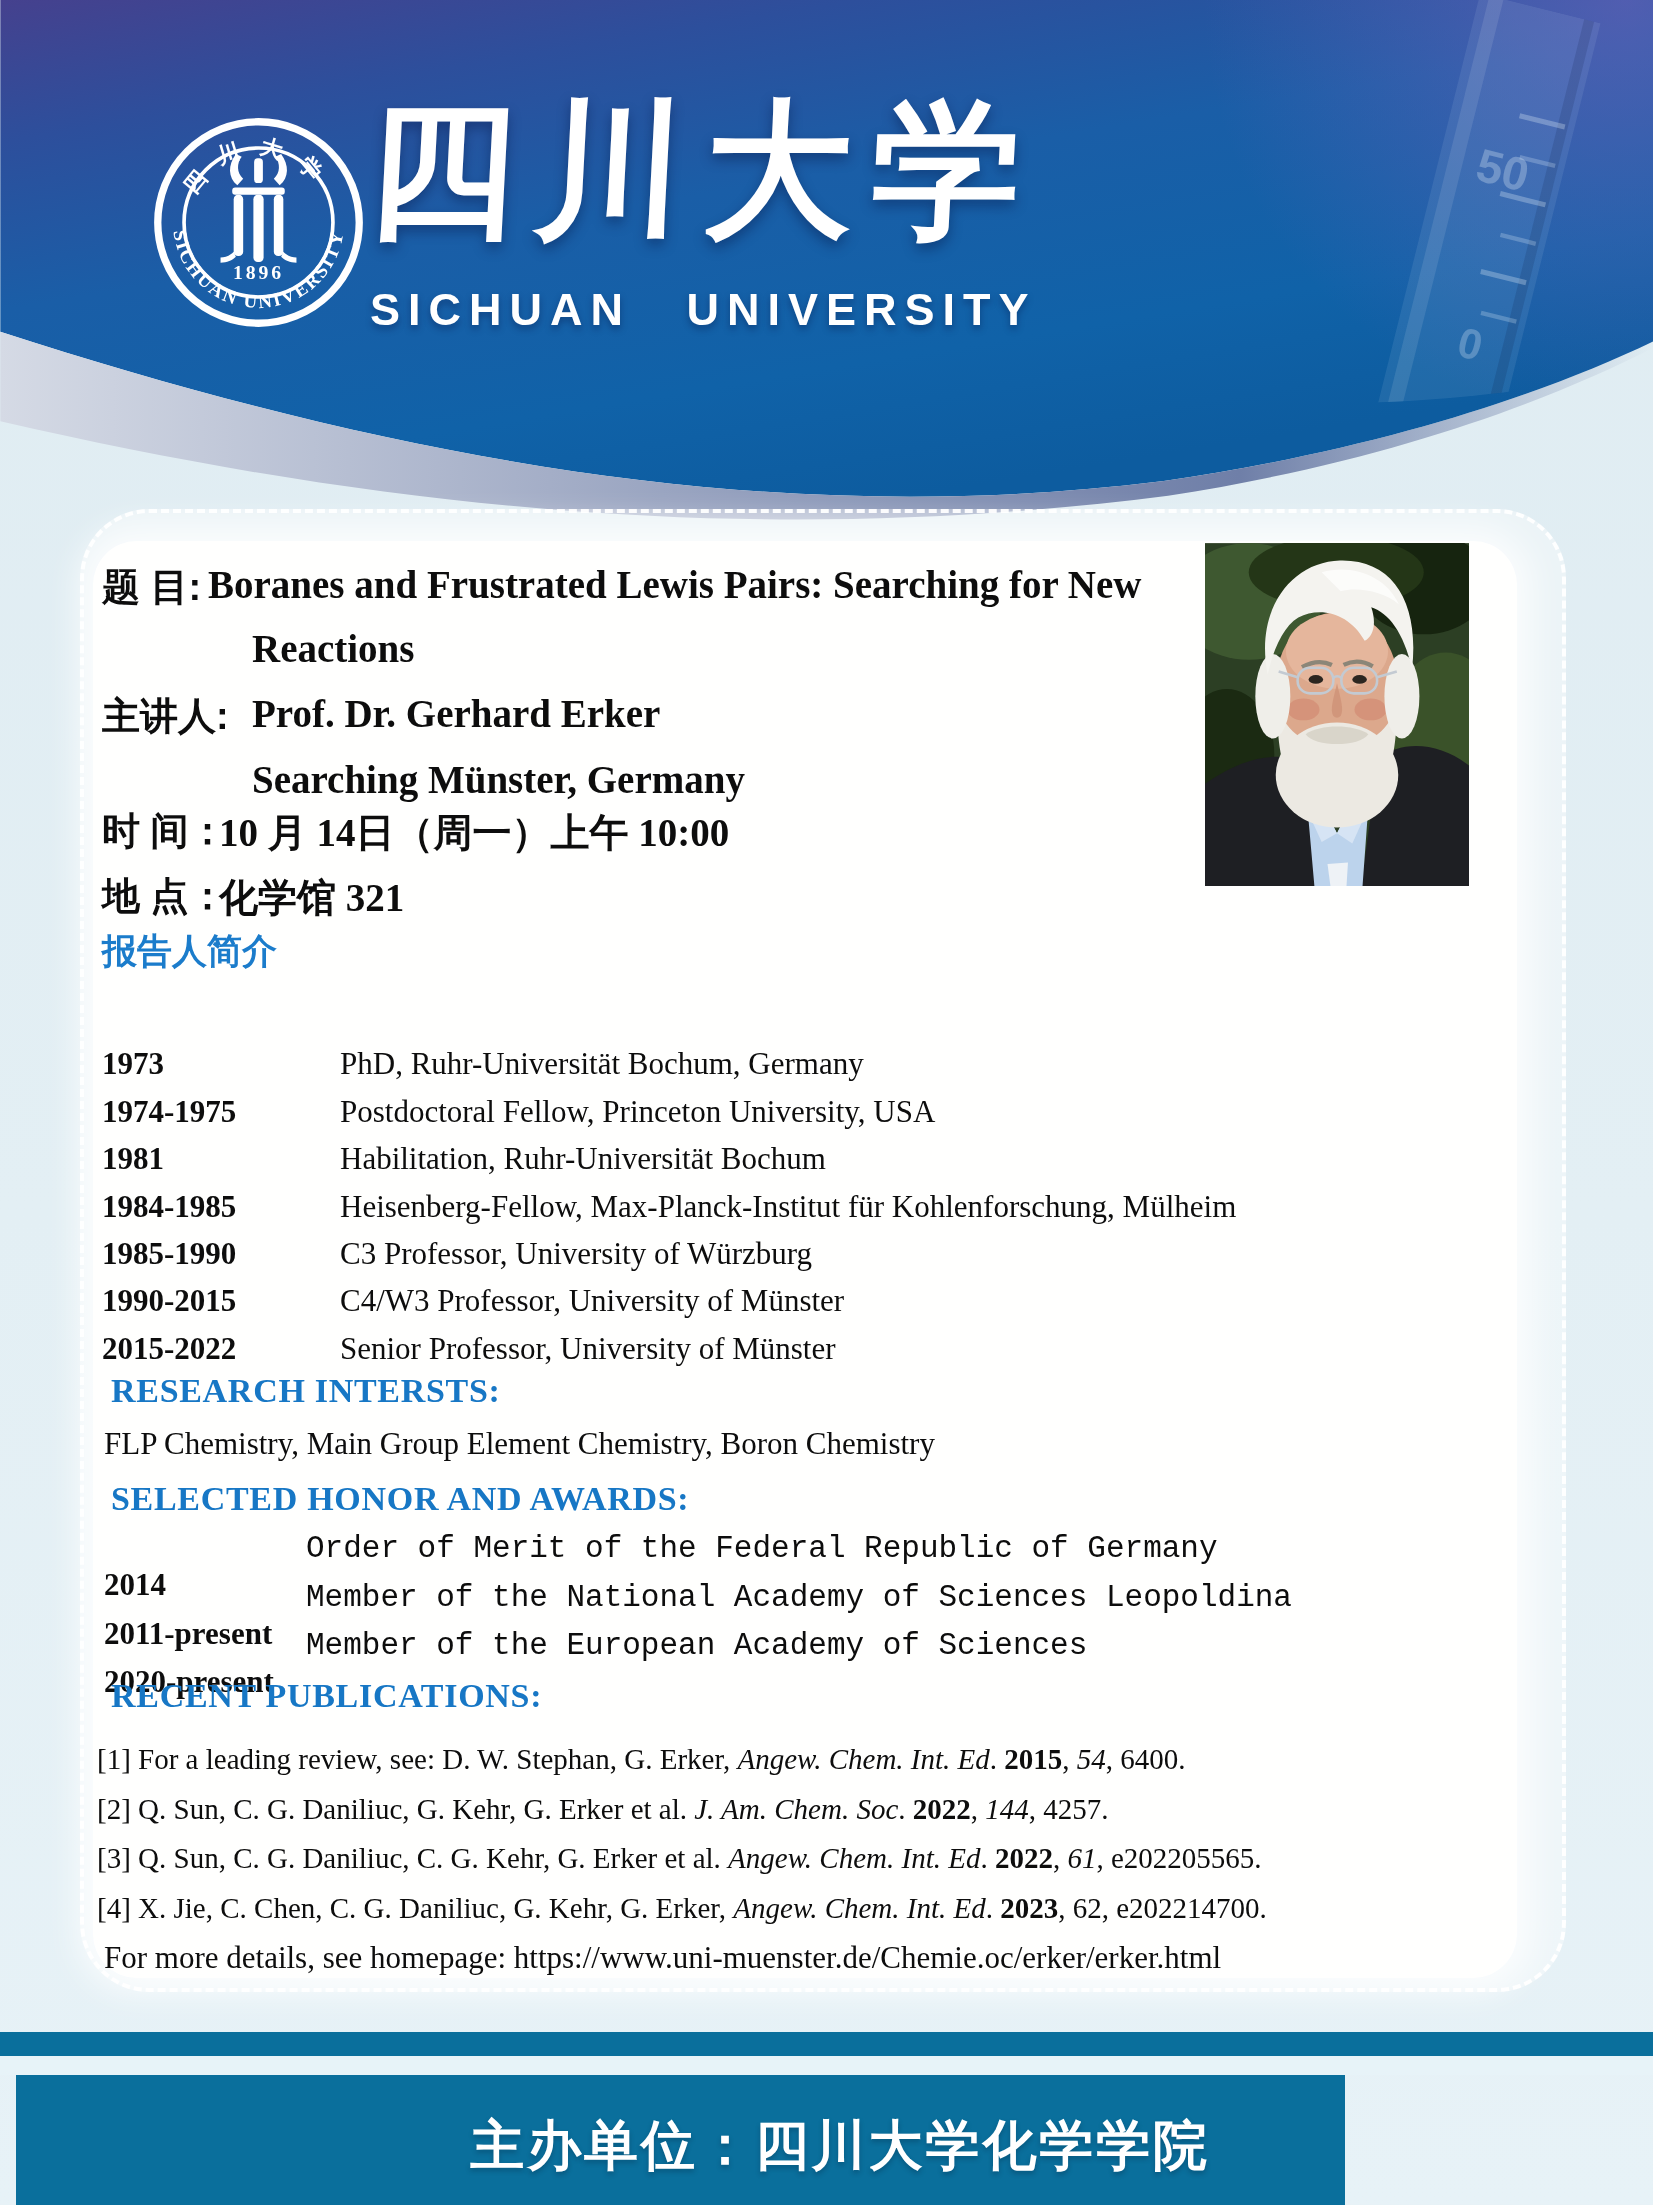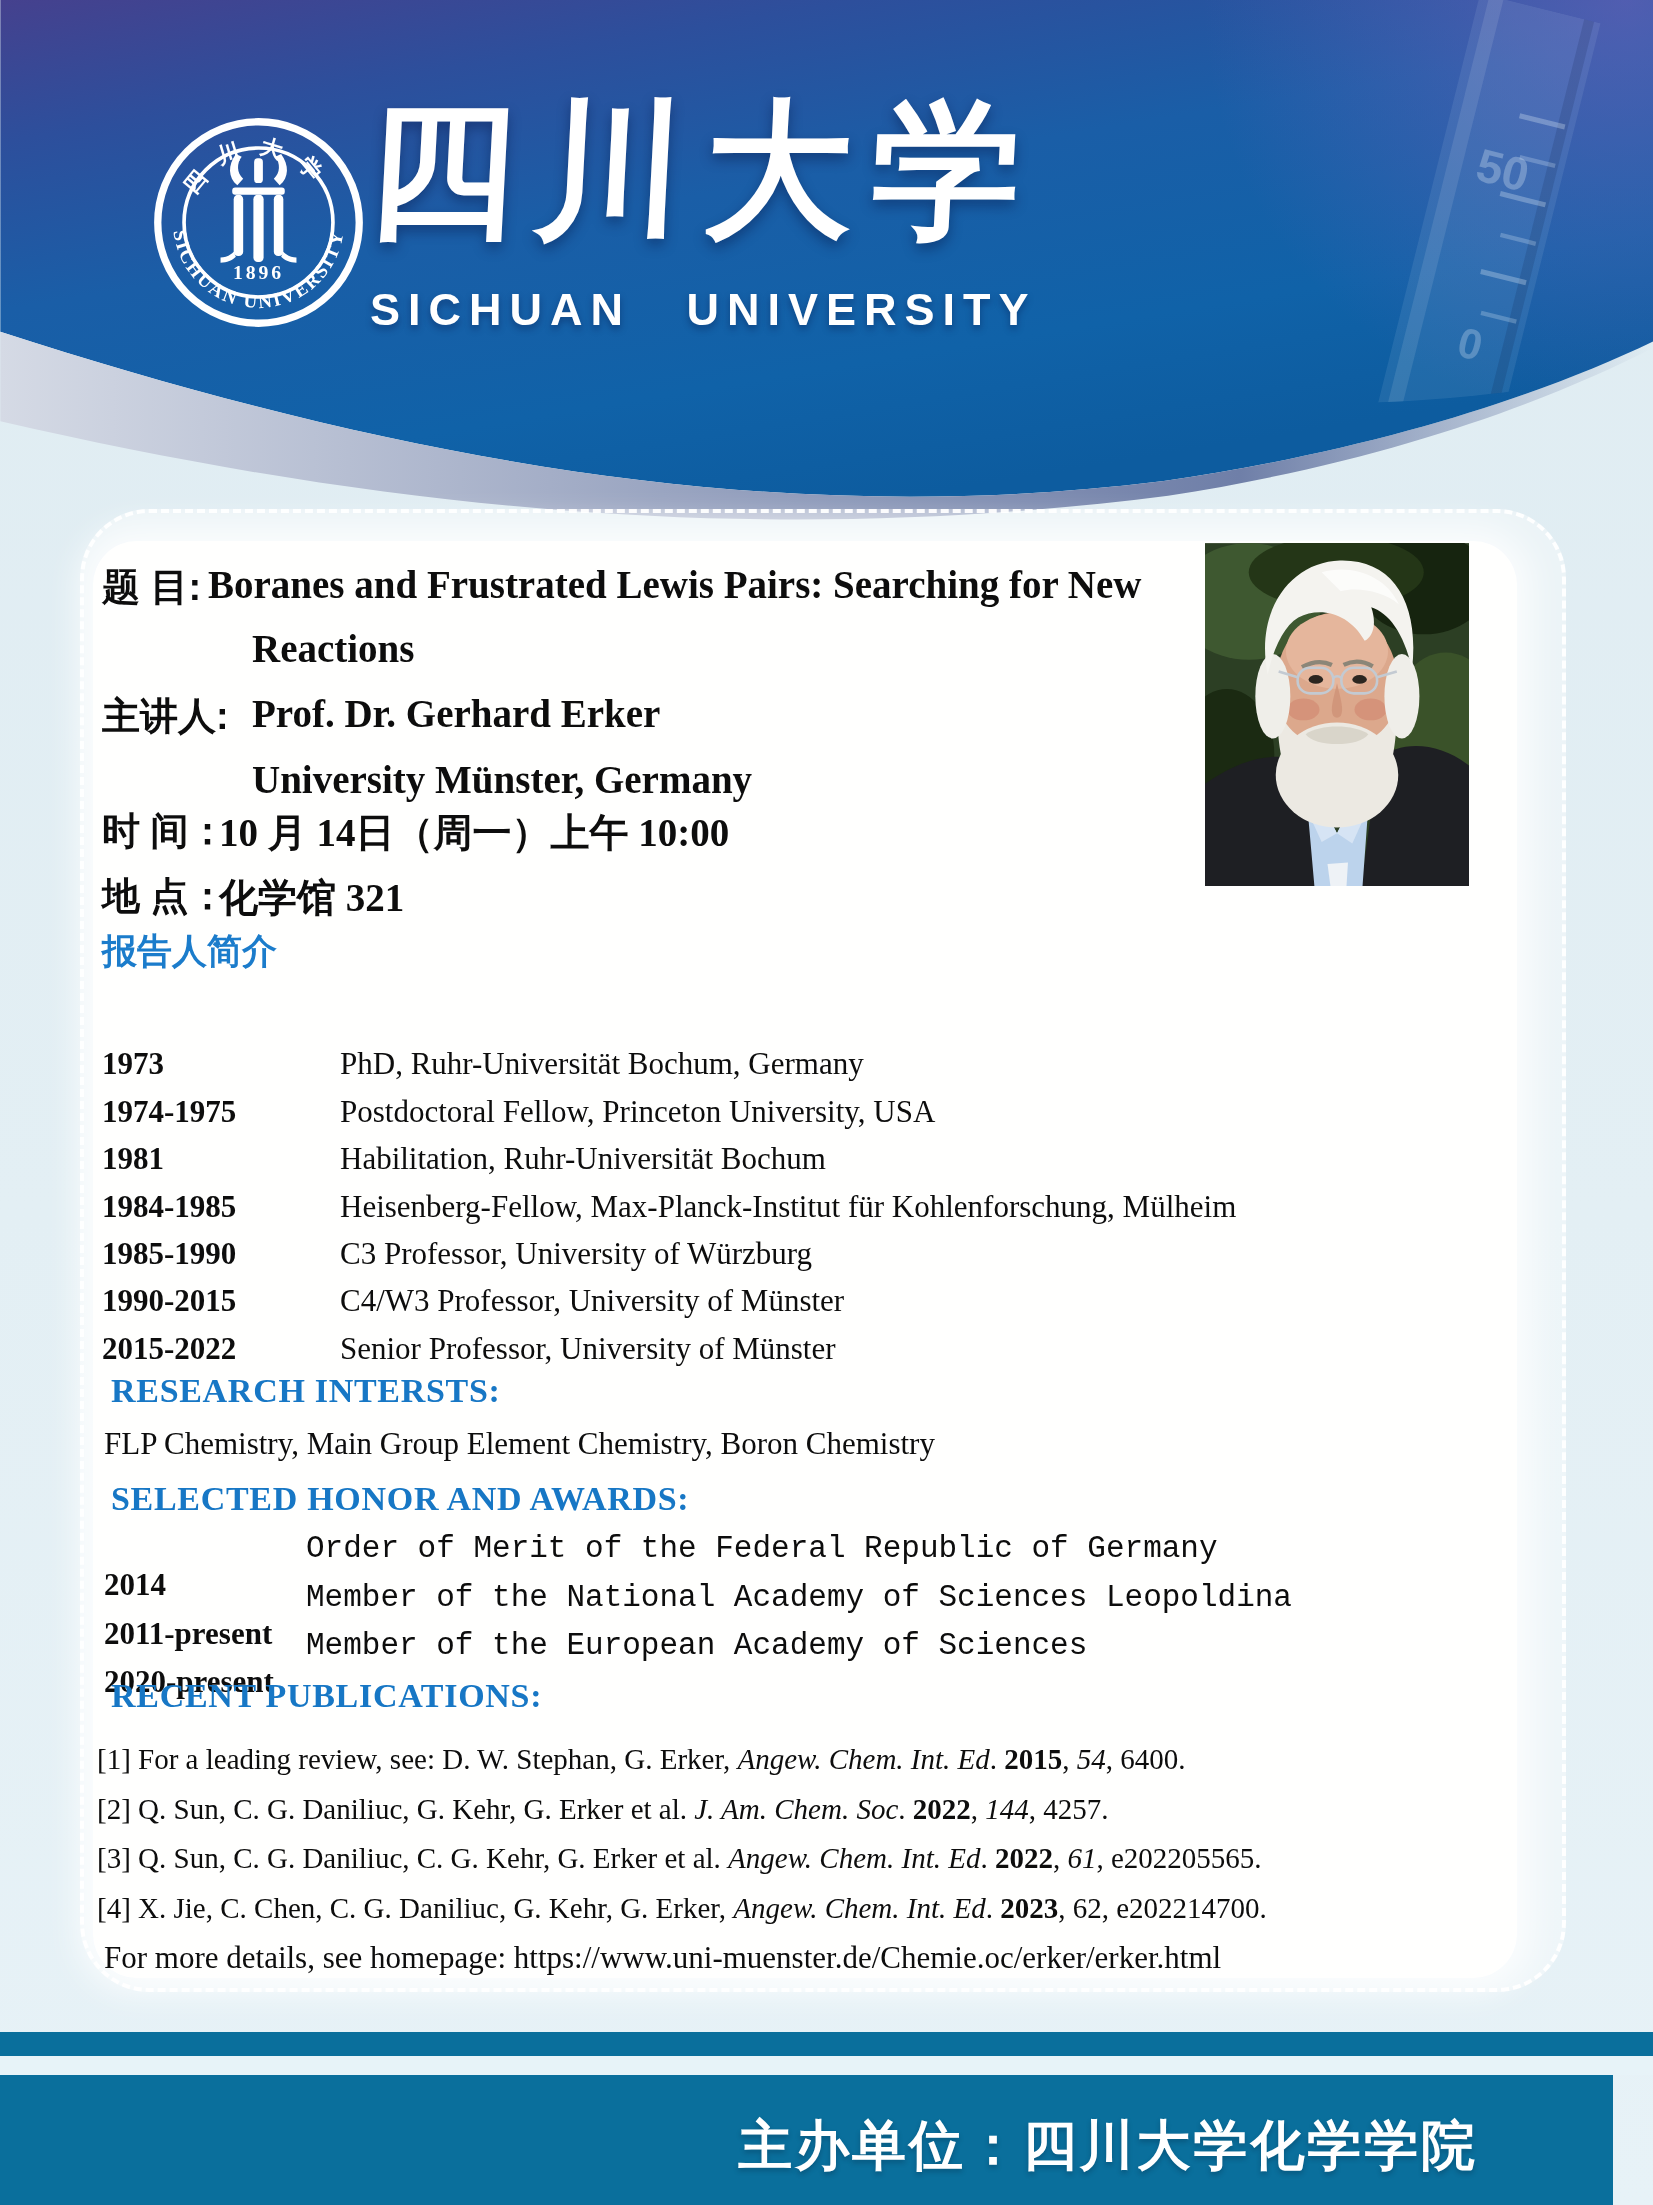--- a/index.html
+++ b/index.html
@@ -67,21 +67,21 @@
   .plain-line{left:104px;font-size:31px;color:#0d0d0d;
        font-family:"Liberation Serif","DejaVu Serif",serif;white-space:nowrap;}
   .pub{left:97px;font-size:29px;color:#0d0d0d;
        font-family:"Liberation Serif","DejaVu Serif",serif;white-space:nowrap;}
   .home-line{left:104px;font-size:31px;color:#0d0d0d;
        font-family:"Liberation Serif","DejaVu Serif",serif;white-space:nowrap;}
 
   
   .f-accent{left:0;top:2032px;width:1654px;height:24px;background:#0a6f9c;}
   .f-light{left:0;top:2056px;width:1654px;height:19px;background:#e7f3f8;}
-  .f-main{left:0;top:2075px;width:1613px;height:131px;background:#0a6f9c;}
+  .f-main{left:16px;top:2075px;width:1329px;height:131px;background:#0a6f9c;}
   .organizer{
     position:absolute;right:135px;top:35px;font-size:54px;font-weight:bold;color:#ffffff;
     letter-spacing:2.9px;white-space:nowrap;text-shadow:0 2.9px 5.8px rgba(0,20,40,.25);
   }
 </style>
 </head>
 <body>
 
 <div class="page">
 
@@ -214,21 +214,21 @@
   </div>
   <div class="abs row" style="top:626px">
     <span class="val">Reactions</span>
   </div>
 
   <div class="abs row" style="top:691px">
     <span class="lab">主讲人:</span>
     <span class="val">Prof. Dr. Gerhard Erker</span>
   </div>
   <div class="abs row" style="top:757px">
-    <span class="val">University Münster, Germany</span>
+    <span class="val">Searching Münster, Germany</span>
   </div>
 
   <div class="abs row" style="top:806px">
     <span class="lab">时  间：</span>
     <span class="val-inline">10 月 14日（周一）上午 10:00</span>
   </div>
   <div class="abs row" style="top:871px">
     <span class="lab">地  点：</span>
     <span class="val-inline">化学馆 321</span>
   </div>

